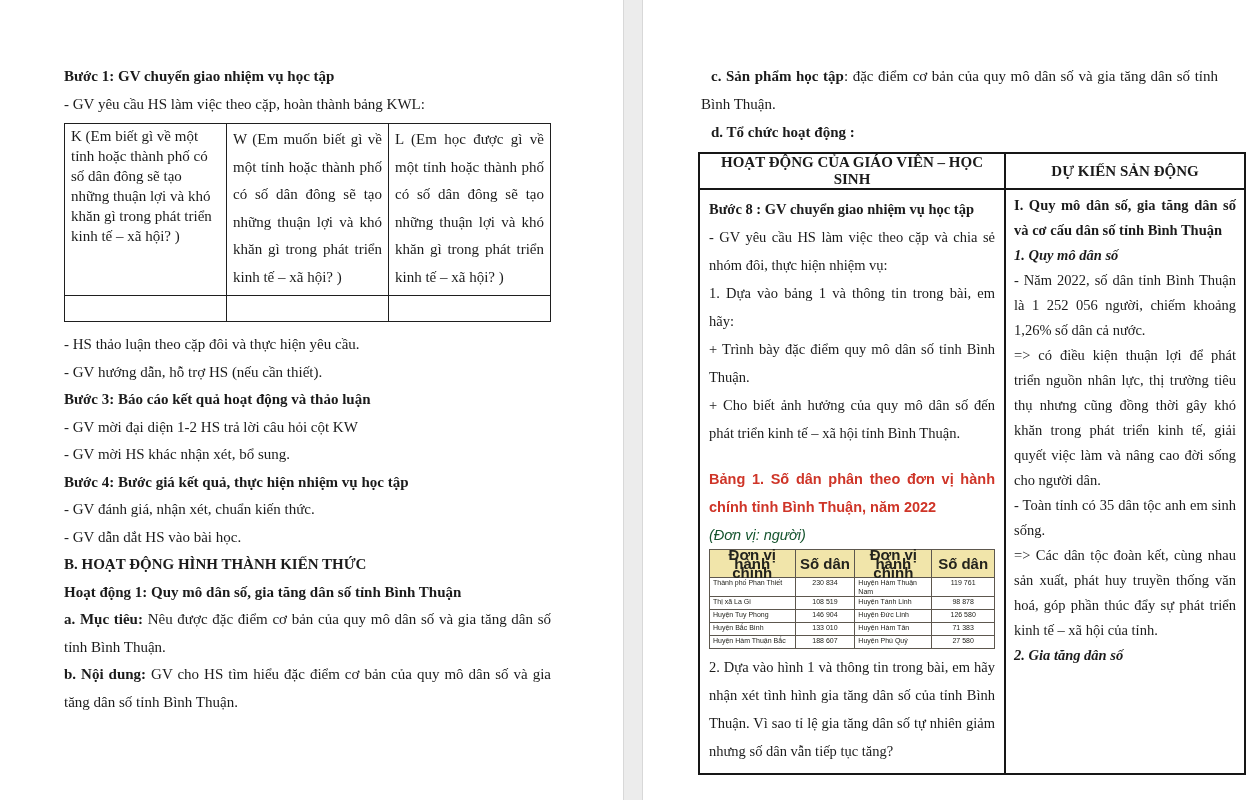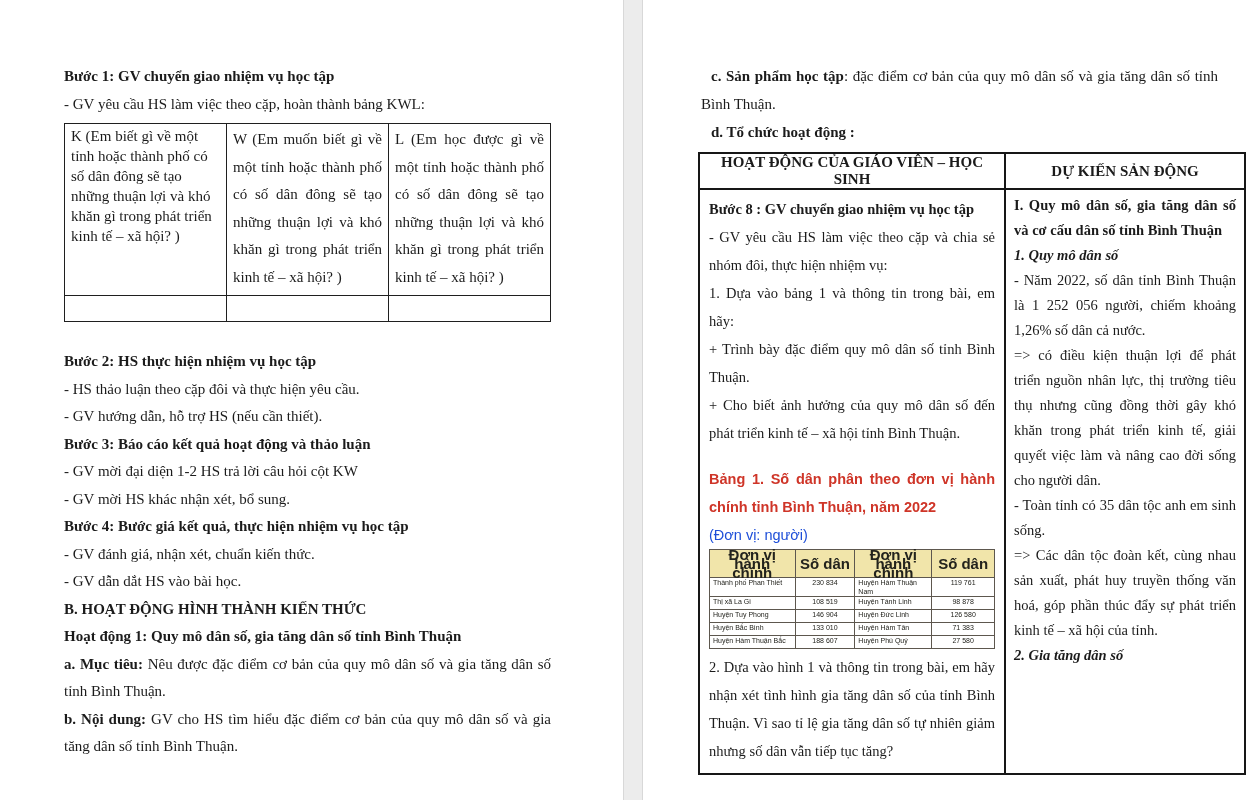--- a/index.html
+++ b/index.html
@@ -18,21 +18,21 @@
   .page-left{left:0;width:624px;border-right:1px solid #d8d8d8;}
   .page-right{left:642px;right:0;border-left:1px solid #d8d8d8;}
 
   
   .content-left{padding:63px 72px 0 64px;font-family:Liberation Serif, serif;}
   .ln{margin:0;font-size:15px;line-height:27.5px;}
   .bold{font-weight:bold;}
   .para{margin:0;font-size:15px;line-height:27.5px;text-align:justify;}
 
   table.kwl{
-    border-collapse:collapse;table-layout:fixed;width:486px;margin:5px 0 26px;
+    border-collapse:collapse;table-layout:fixed;width:486px;margin:5px 0 9px;
   }
   table.kwl td{
     border:1.5px solid #1f1f1f;vertical-align:top;padding:2px 6px 4px;
   }
   td.kwl-k{width:162px;font-size:15px;line-height:20px;}
   td.kwl-wl{width:162px;font-size:15px;line-height:27.5px;text-align:justify;}
   tr.kwl-empty td{height:26px;}
 
   
   .content-right{padding:62px 41px 16px 58px;}
@@ -55,21 +55,21 @@
   .cell-activity p{margin:0;font-size:14.5px;line-height:28px;text-align:justify;}
   .cell-product p{margin:0;font-size:14.5px;line-height:25px;text-align:justify;}
   .bold-italic{font-weight:bold;font-style:italic;}
 
   
   .figure{margin:18px 0 4px;font-family:"Liberation Sans", sans-serif;}
   .fig-title{
     margin:0;font-size:8px;font-weight:bold;line-height:10px;text-align:center;
     color:var(--accent-red);
   }
-  .fig-note{margin:1px 1px 2px 0;font-size:7px;text-align:right;line-height:9px;color:#1d4ed8;}
+  .fig-note{margin:1px 1px 2px 0;font-size:7px;font-style:italic;text-align:right;line-height:9px;color:#14532d;}
   table.fig{
     border-collapse:collapse;table-layout:fixed;width:100%;
     font-size:7px;color:#23231d;
   }
   table.fig th, table.fig td{
     border:1px solid #5d574e;height:13px;padding:0 3px;line-height:9px;
   }
   table.fig th{
     background:var(--fig-header-bg);font-weight:bold;text-align:center;
   }
@@ -93,21 +93,20 @@
         <td class="kwl-wl">L (Em học được gì về một tỉnh hoặc thành phố có số dân đông sẽ tạo những thuận lợi và khó khăn gì trong phát triển kinh tế – xã hội? )</td>
       </tr>
       <tr class="kwl-empty">
         <td></td>
         <td></td>
         <td></td>
       </tr>
     </tbody>
       </table>
 
-    <p class="ln bold">Bước 2: HS thực hiện nhiệm vụ học tập</p>
     <p class="ln">- HS thảo luận theo cặp đôi và thực hiện yêu cầu.</p>
     <p class="ln">- GV hướng dẫn, hỗ trợ HS (nếu cần thiết).</p>
     <p class="ln bold">Bước 3: Báo cáo kết quả hoạt động và thảo luận</p>
     <p class="ln">- GV mời đại diện 1-2 HS trả lời câu hỏi cột KW</p>
     <p class="ln">- GV mời HS khác nhận xét, bổ sung.</p>
     <p class="ln bold">Bước 4: Bước giá kết quả, thực hiện nhiệm vụ học tập</p>
     <p class="ln">- GV đánh giá, nhận xét, chuẩn kiến thức.</p>
     <p class="ln">- GV dẫn dắt HS vào bài học.</p>
     <p class="ln bold">B. HOẠT ĐỘNG HÌNH THÀNH KIẾN THỨC</p>
     <p class="ln bold">Hoạt động 1: Quy mô dân số, gia tăng dân số tỉnh Bình Thuận</p>

